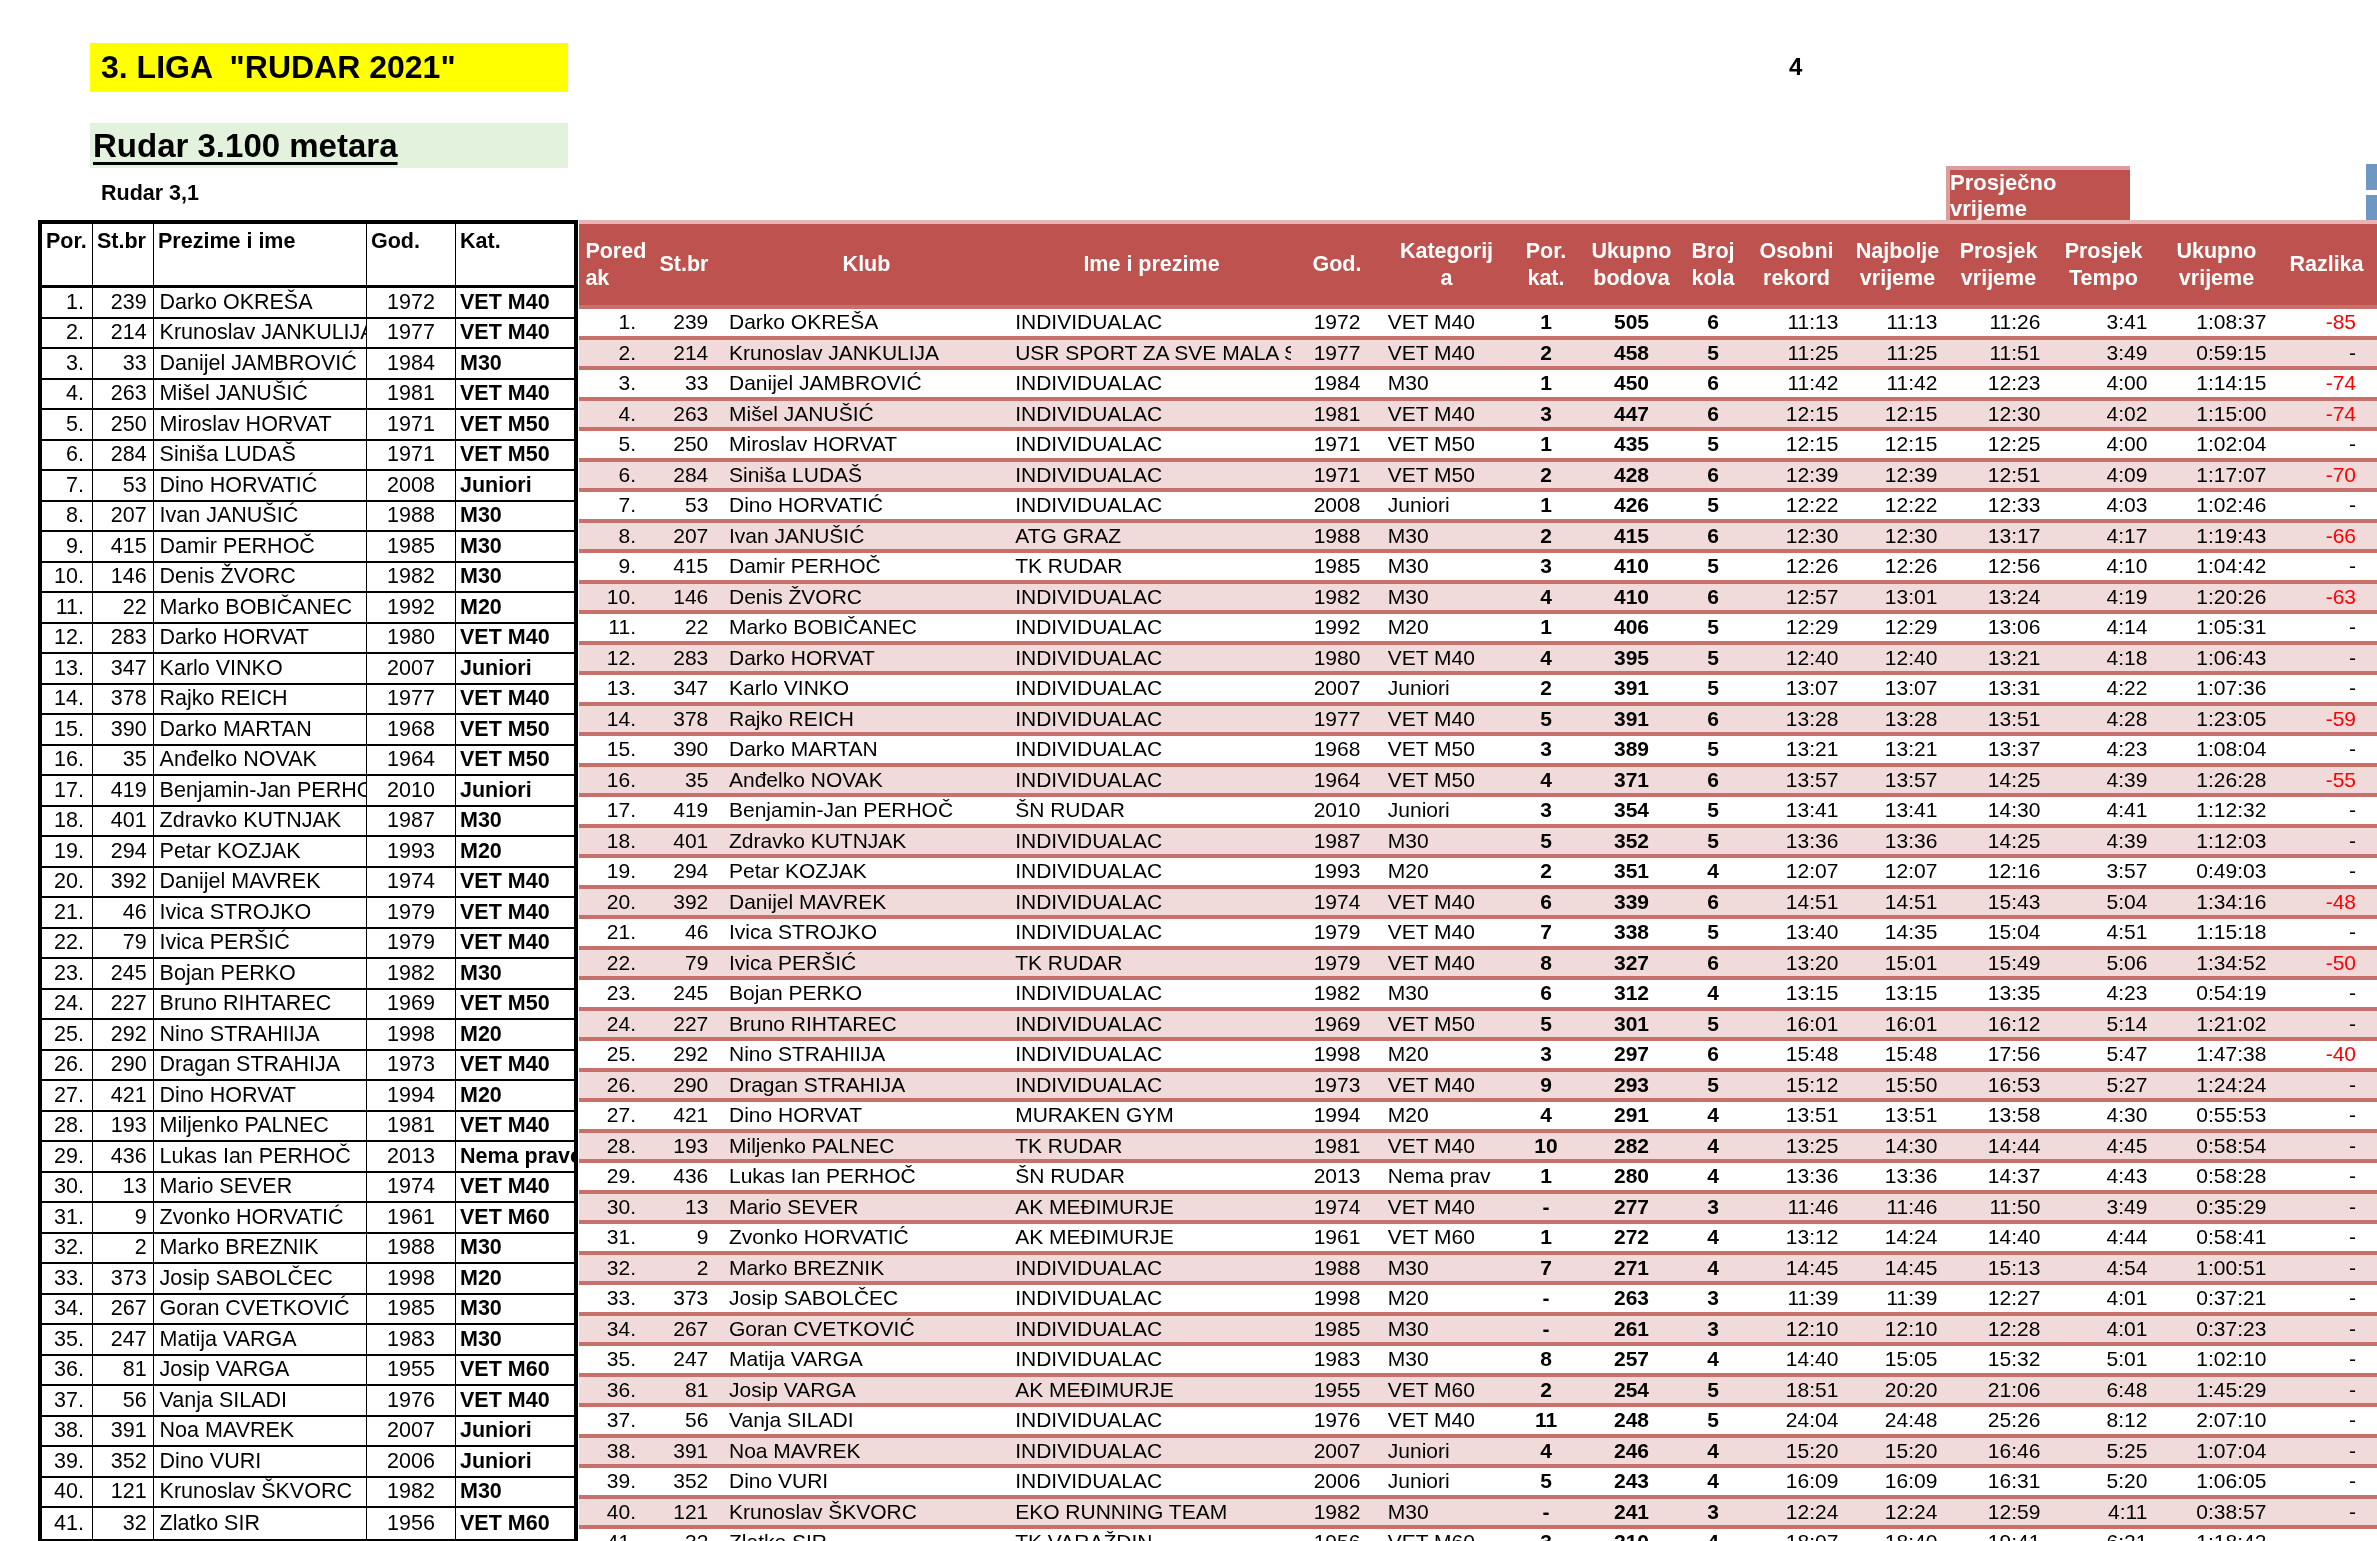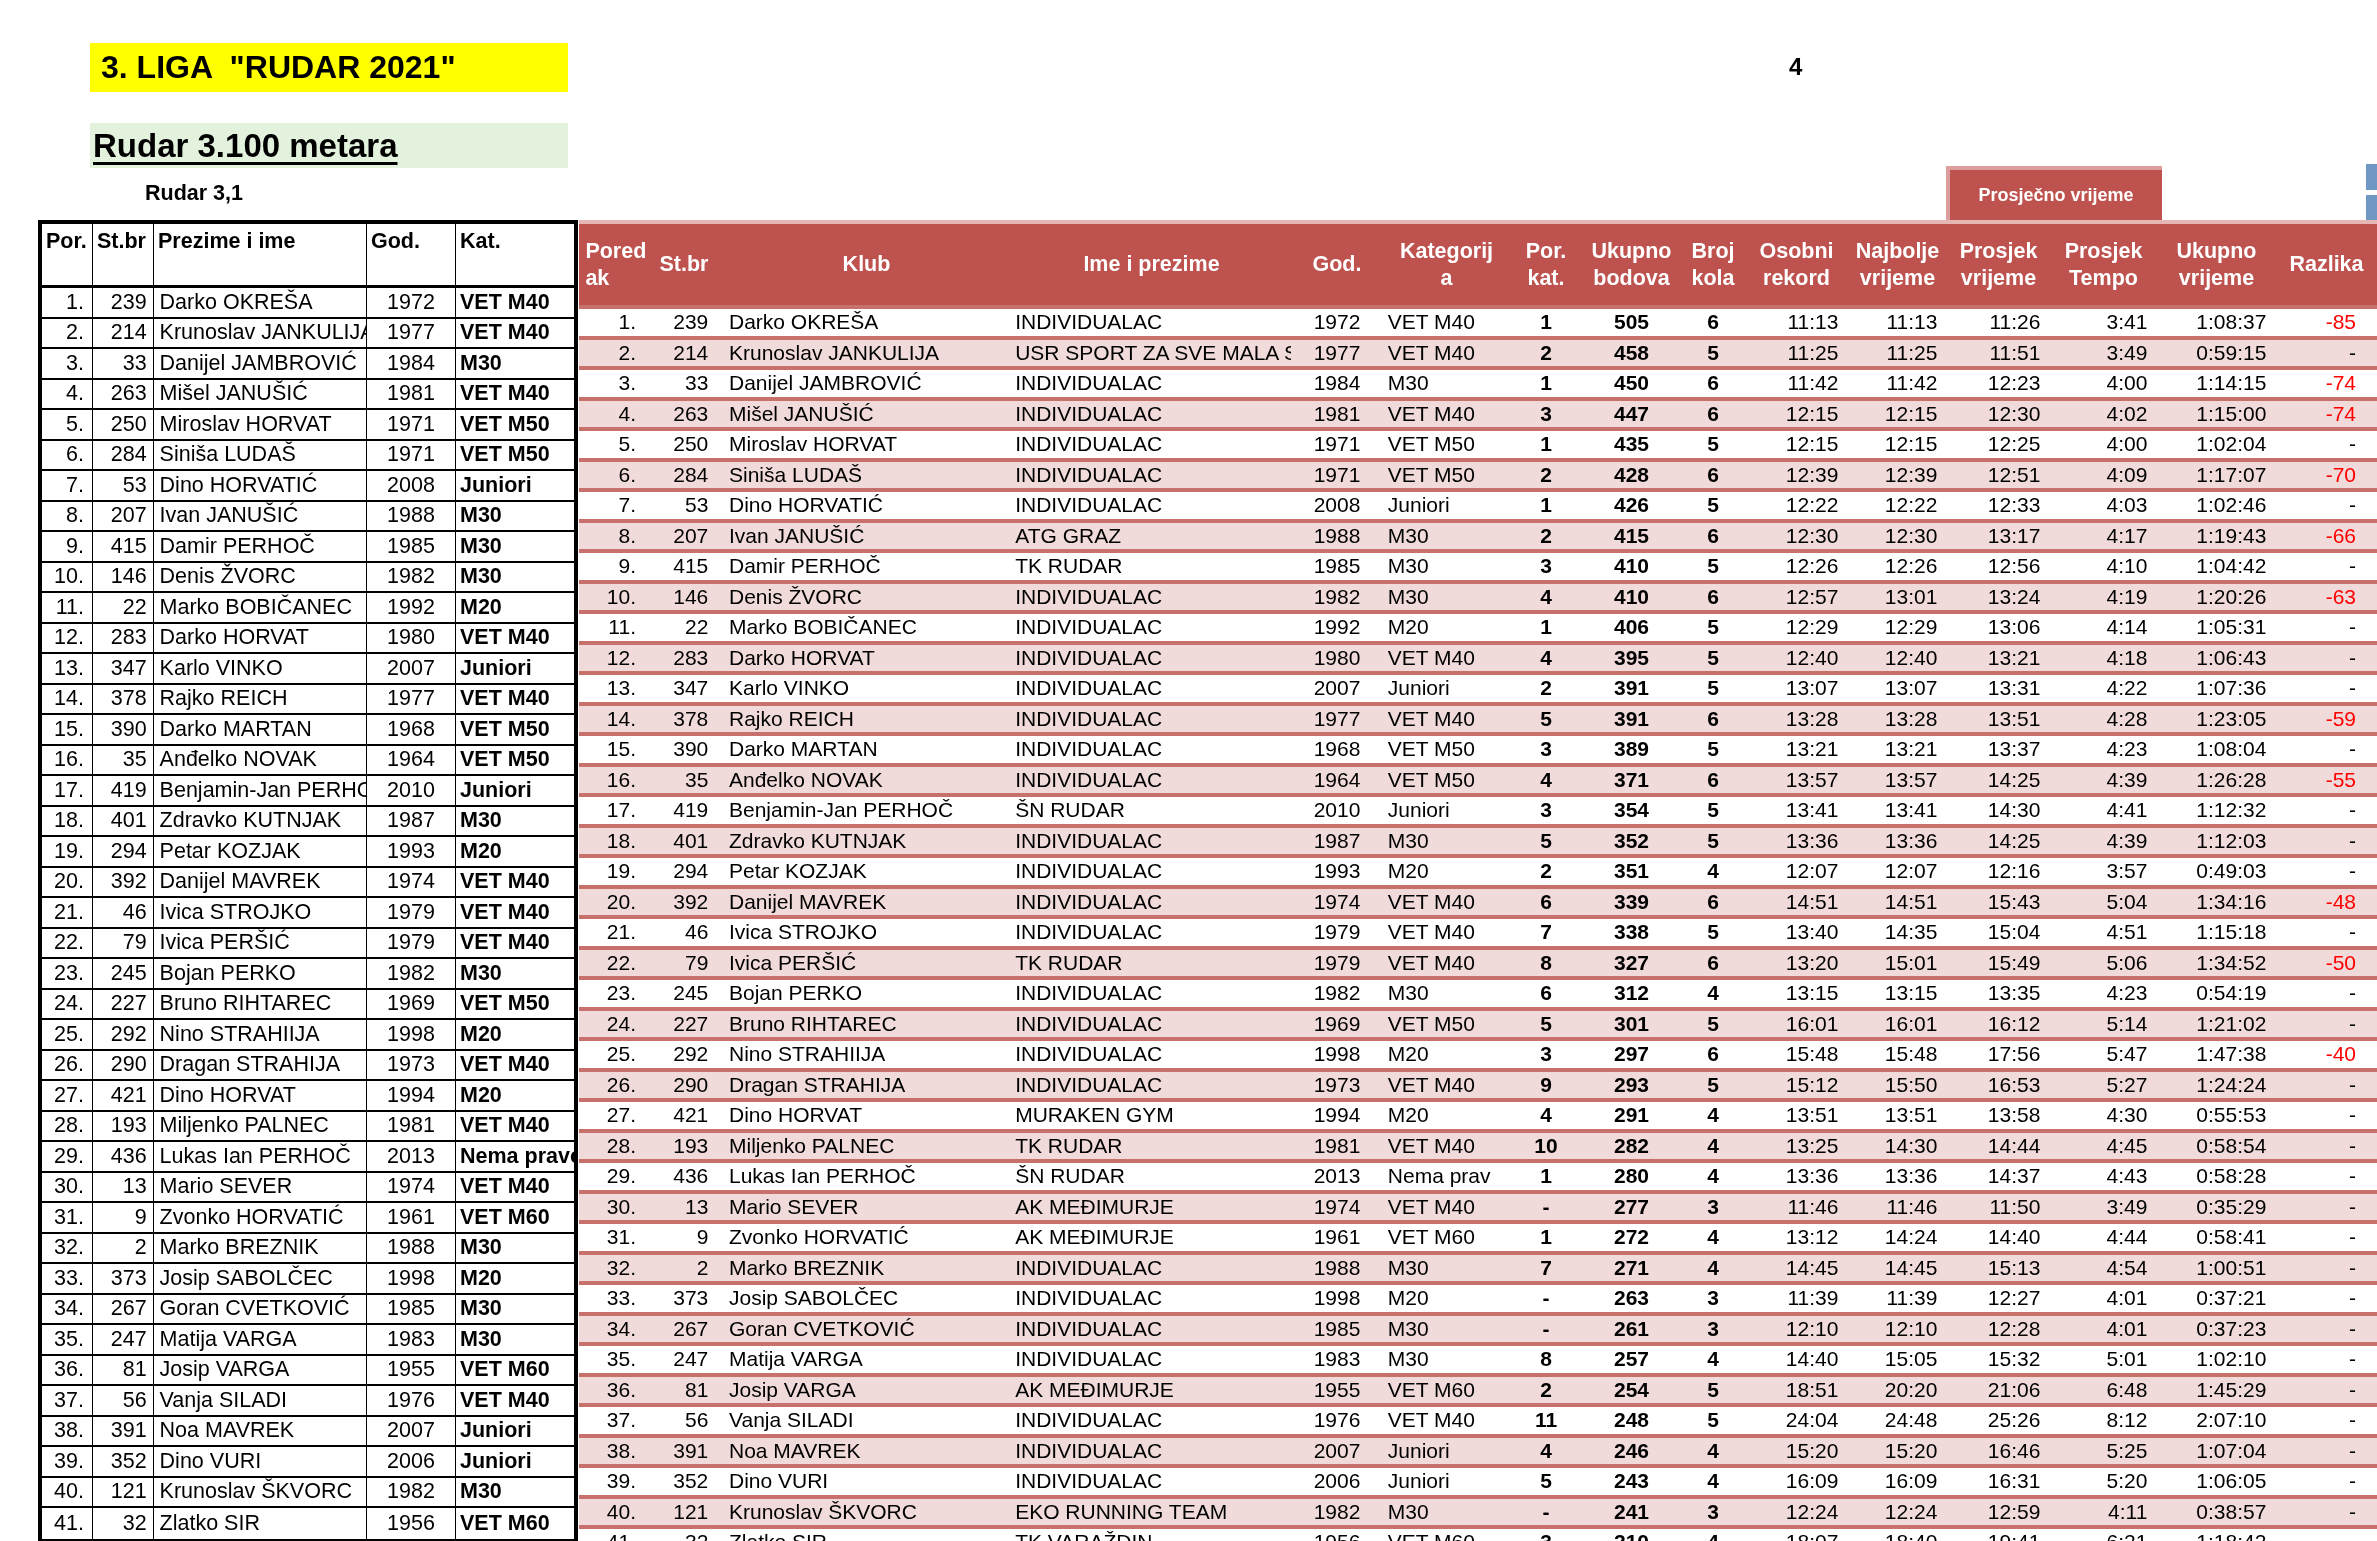--- a/index.html
+++ b/index.html
@@ -20,32 +20,32 @@
   .subtitle-box{
     left:90px;top:123px;width:478px;height:45px;
     background:var(--subtitle_bg);display:flex;align-items:center;
     padding-left:3px;box-sizing:border-box;
   }
   .subtitle-box span{
     font-size:33px;font-weight:bold;text-decoration:underline;
     text-decoration-thickness:3.2px;text-underline-offset:4.8px;
   }
   .sheet-label{
-    left:101px;top:181px;font-size:21.5px;font-weight:bold;margin-left:44px;
+    left:101px;top:181px;font-size:21.5px;font-weight:bold;
   }
   .page-num{
     left:1789px;top:53px;font-size:24px;font-weight:bold;
   }
   .avg-box{
-    left:1946px;top:166px;width:216px;height:55px;
+    left:1946px;top:166px;width:184px;height:55px;
     background:var(--header_red);
     border-top:4px solid #dc9e9c;border-left:4px solid #dc9e9c;
     box-sizing:border-box;
     display:flex;align-items:center;justify-content:center;
-    color:#fff;font-size:18px;font-weight:bold;
+    color:#fff;font-size:22px;font-weight:bold;
   }
   .blue-strip{
     left:2366px;top:164px;width:11px;height:1378px;
     background:repeating-linear-gradient(
       180deg,
       var(--blue_strip) 0px, var(--blue_strip) 26px,
       #ffffff 26px, #ffffff 30.5px);
   }
 
   

